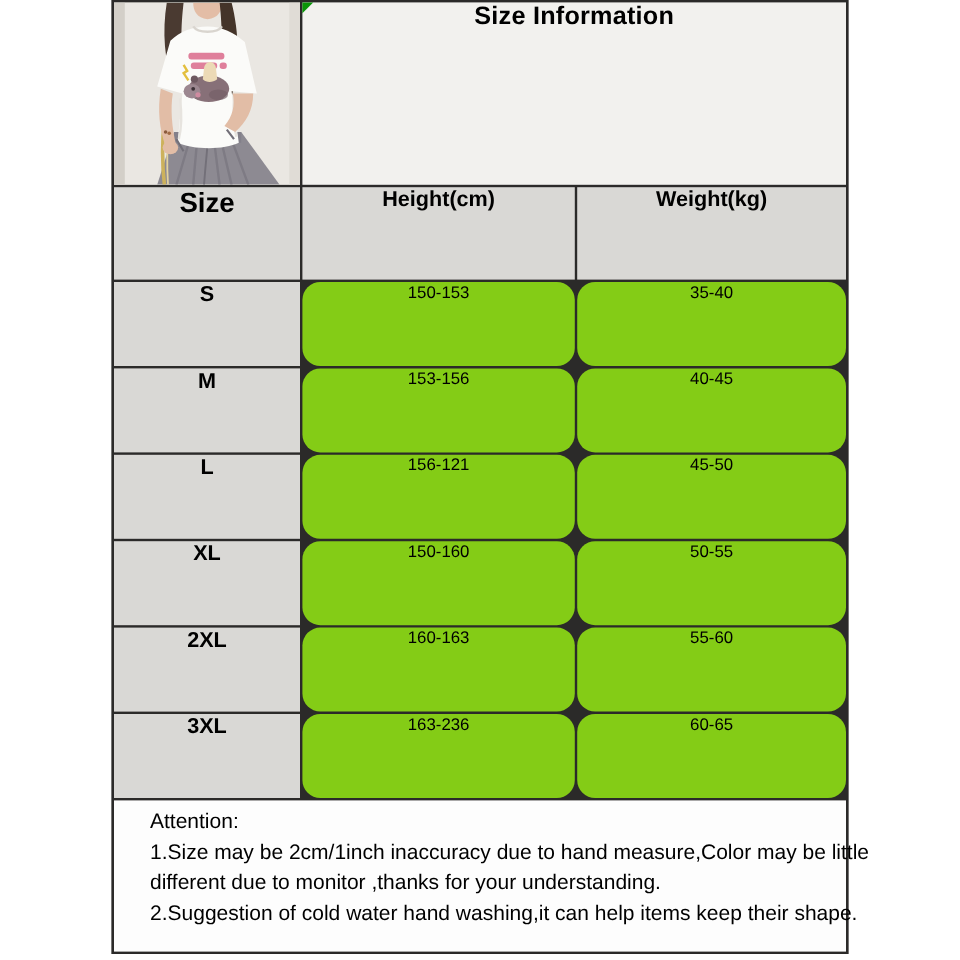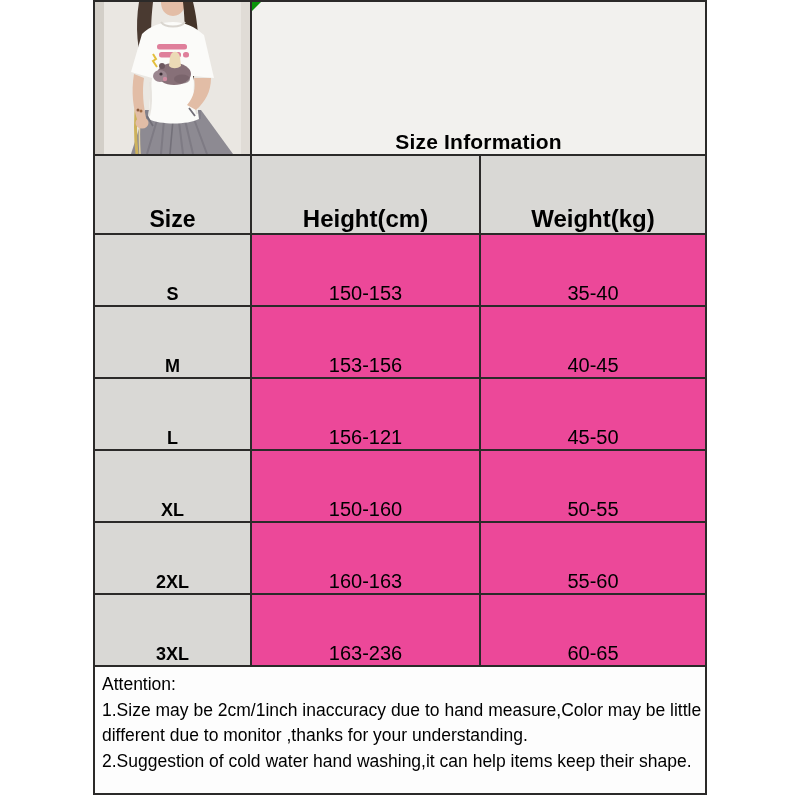--- a/index.html
+++ b/index.html
@@ -10,42 +10,42 @@
   }
   .sheet{
     position:absolute;left:93px;top:0;
     display:grid;
     grid-template-columns:155px 227px 224px;
     grid-template-rows:152px 77px repeat(6,70px) 126px;
     gap:2px;
     background:#2b2a29;           
     border:2px solid #2b2a29;
   }
-  .cell{display:flex;align-items:flex-end;justify-content:center;}
+  .cell{display:flex;align-items:flex-start;justify-content:center;}
   .photo-cell{grid-column:1;grid-row:1;background:#e9e6e1;overflow:hidden;}
   .photo-cell svg{display:block;width:100%;height:100%;}
   .title-cell{
     grid-column:2 / 4;grid-row:1;background:#f2f1ee;position:relative;
   }
   .title-text{font-size:21px;font-weight:bold;letter-spacing:.2px;}
   .corner-marker{
     position:absolute;top:0;left:0;width:0;height:0;
     border-top:9px solid #0a9408;border-right:9px solid transparent;
   }
   .hdr{background:#d9d8d5;font-weight:bold;}
   .hdr-size{font-size:23px;}
-  .hdr-col{font-size:24px;}
+  .hdr-col{font-size:18px;}
   .lbl{background:#d9d8d5;font-weight:bold;font-size:18px;}
-  .val{background:#ec4899;font-size:20px;}
+  .val{background:#84cc16;font-size:14px;border-radius:15px;}
   .attention{
     grid-column:1 / 4;background:#fdfdfd;
     display:block;padding:5px 7px;
     font-size:17.5px;line-height:25.5px;
   }
-  .attention div{white-space:nowrap;}
+  .attention div{white-space:nowrap;margin-left:23px;}
 </style>
 </head>
 <body>
 
 <div class="sheet">
 
   <div class="photo-cell">
     <svg viewBox="0 0 155 152" preserveAspectRatio="none">
 
       <rect x="0" y="0" width="155" height="152" fill="#eae7e2"></rect>

